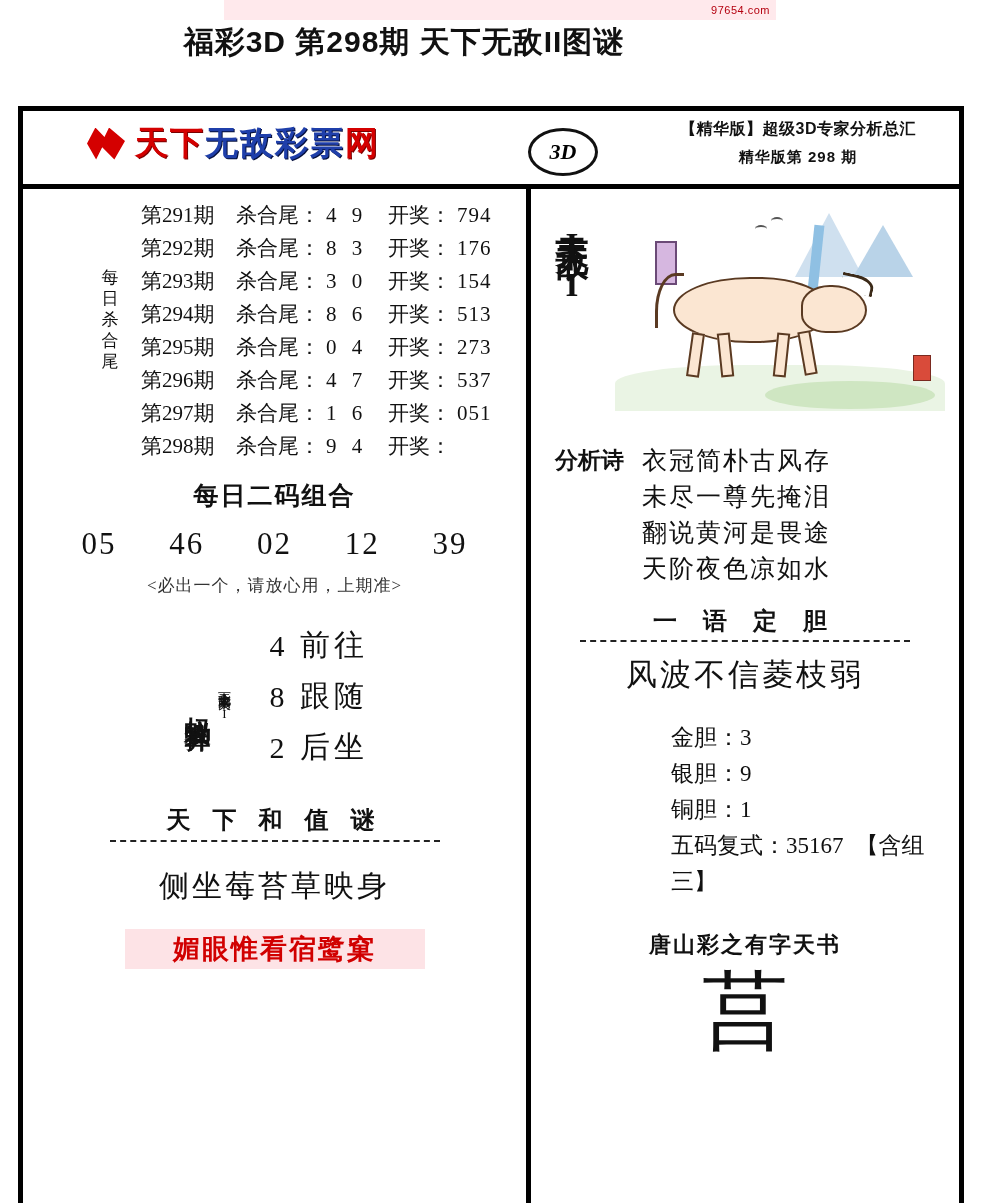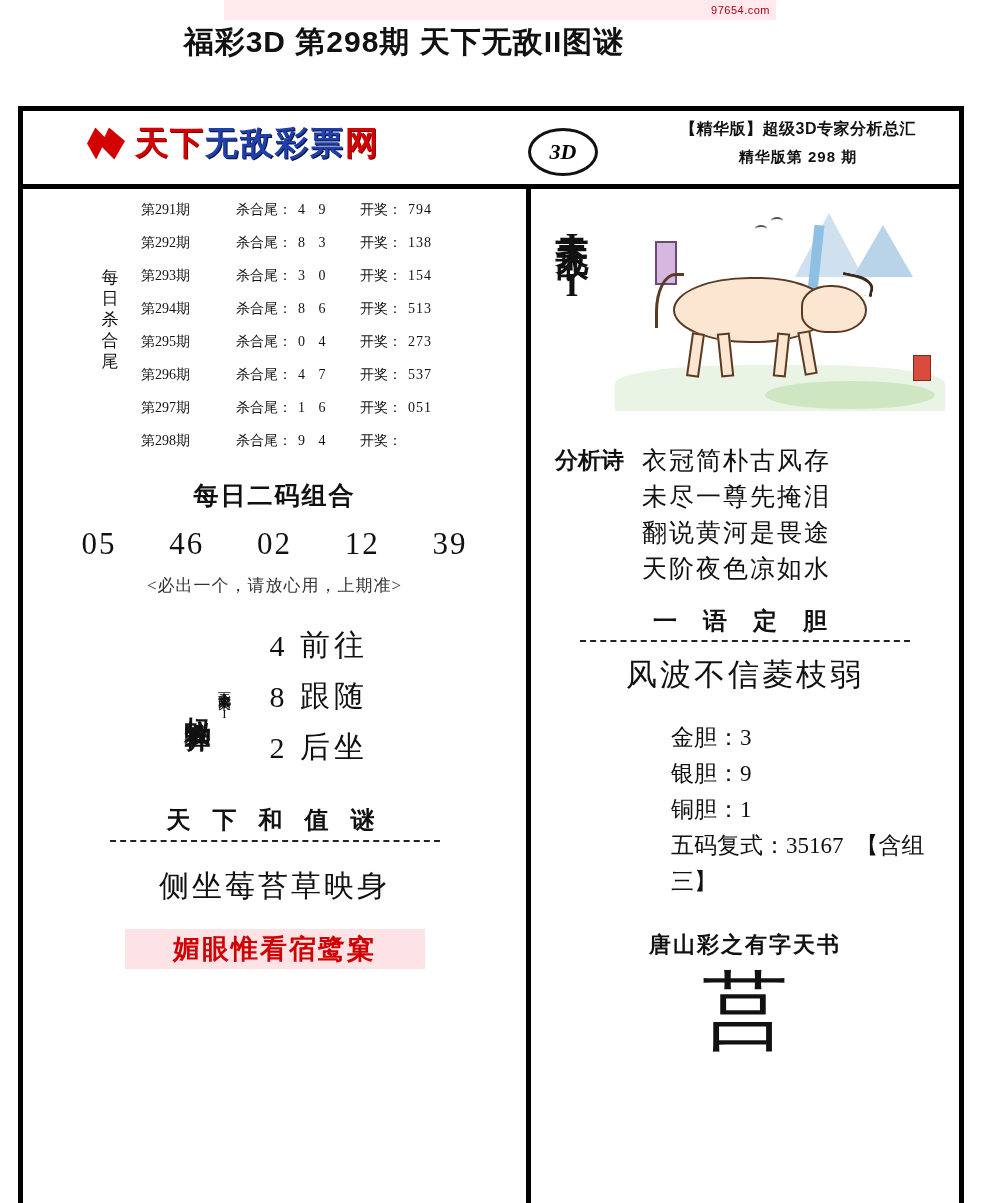--- a/index.html
+++ b/index.html
@@ -24,21 +24,21 @@
   .hdr-right .l1{font-size:16px;font-weight:bold;color:#111;font-family:"Liberation Sans",sans-serif;letter-spacing:0.5px;}
   .hdr-right .l2{margin-top:8px;font-size:15px;font-weight:bold;color:#111;font-family:"Liberation Sans",sans-serif;letter-spacing:1px;}
 
   
   .body{display:flex;height:1016px;}
   .col-left{width:508px;border-right:5px solid #000;box-sizing:border-box;position:relative;}
   .col-right{flex:1;position:relative;}
 
   
   .rows{position:relative;padding-top:12px;}
-  .row{display:flex;align-items:baseline;font-size:14px;color:#111;height:33px;padding-left:118px;}
+  .row{display:flex;align-items:baseline;font-size:21px;color:#111;height:33px;padding-left:118px;}
   .row .issue{width:95px;}
   .row .kill-label{}
   .row .kill-val{letter-spacing:5px;margin-left:6px;width:46px;display:inline-block;}
   .row .draw-label{margin-left:16px;}
   .row .draw-val{margin-left:6px;letter-spacing:1px;}
   .side-label{position:absolute;left:76px;top:78px;width:22px;font-size:17px;line-height:21px;text-align:center;color:#111;}
 
   .sec-title{text-align:center;font-size:25px;font-weight:bold;margin-top:14px;letter-spacing:2px;color:#111;}
   .pairs{margin-top:14px;text-align:center;}
   .pairs .prow{font-size:31px;letter-spacing:2px;color:#111;margin-bottom:12px;}
@@ -141,21 +141,21 @@
           <span class="kill-label">杀合尾：</span>
           <span class="kill-val">4 9</span>
           <span class="draw-label">开奖：</span>
           <span class="draw-val">794</span>
         </div>
         <div class="row">
           <span class="issue">第292期</span>
           <span class="kill-label">杀合尾：</span>
           <span class="kill-val">8 3</span>
           <span class="draw-label">开奖：</span>
-          <span class="draw-val">138</span>
+          <span class="draw-val">176</span>
         </div>
         <div class="row">
           <span class="issue">第293期</span>
           <span class="kill-label">杀合尾：</span>
           <span class="kill-val">3 0</span>
           <span class="draw-label">开奖：</span>
           <span class="draw-val">154</span>
         </div>
         <div class="row">
           <span class="issue">第294期</span>

